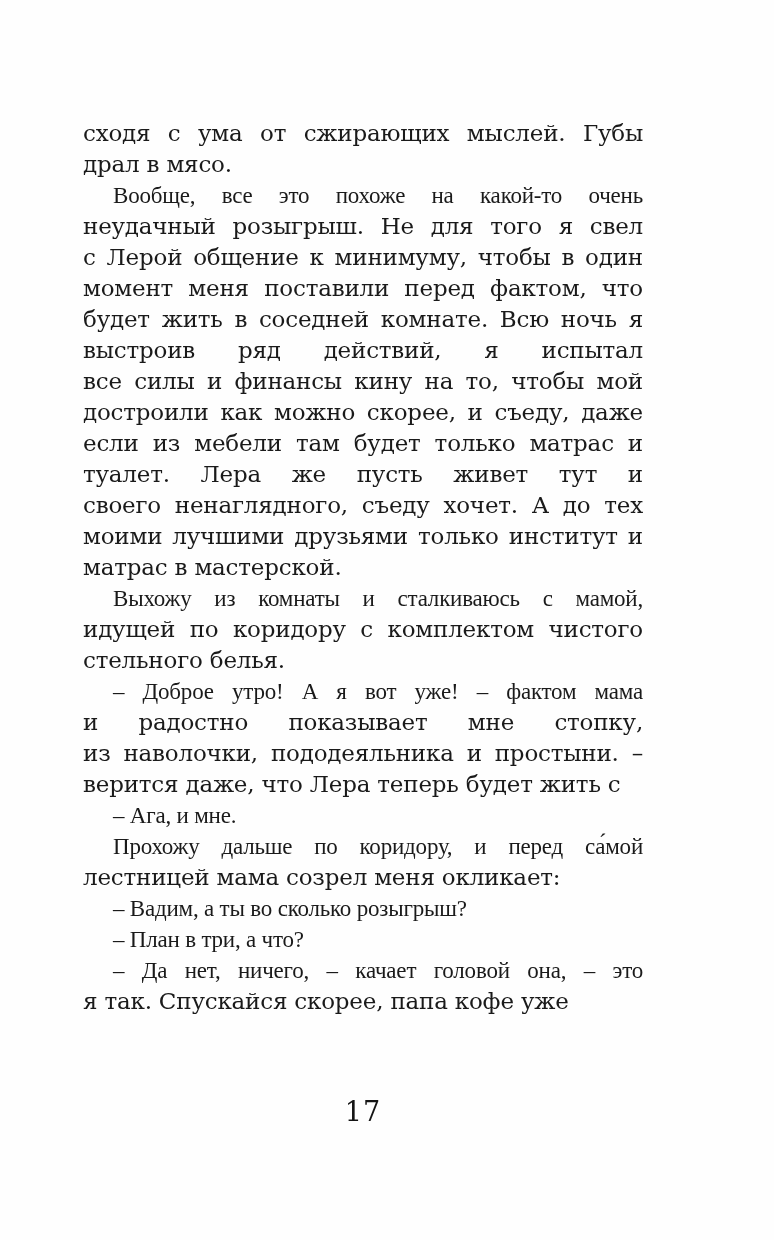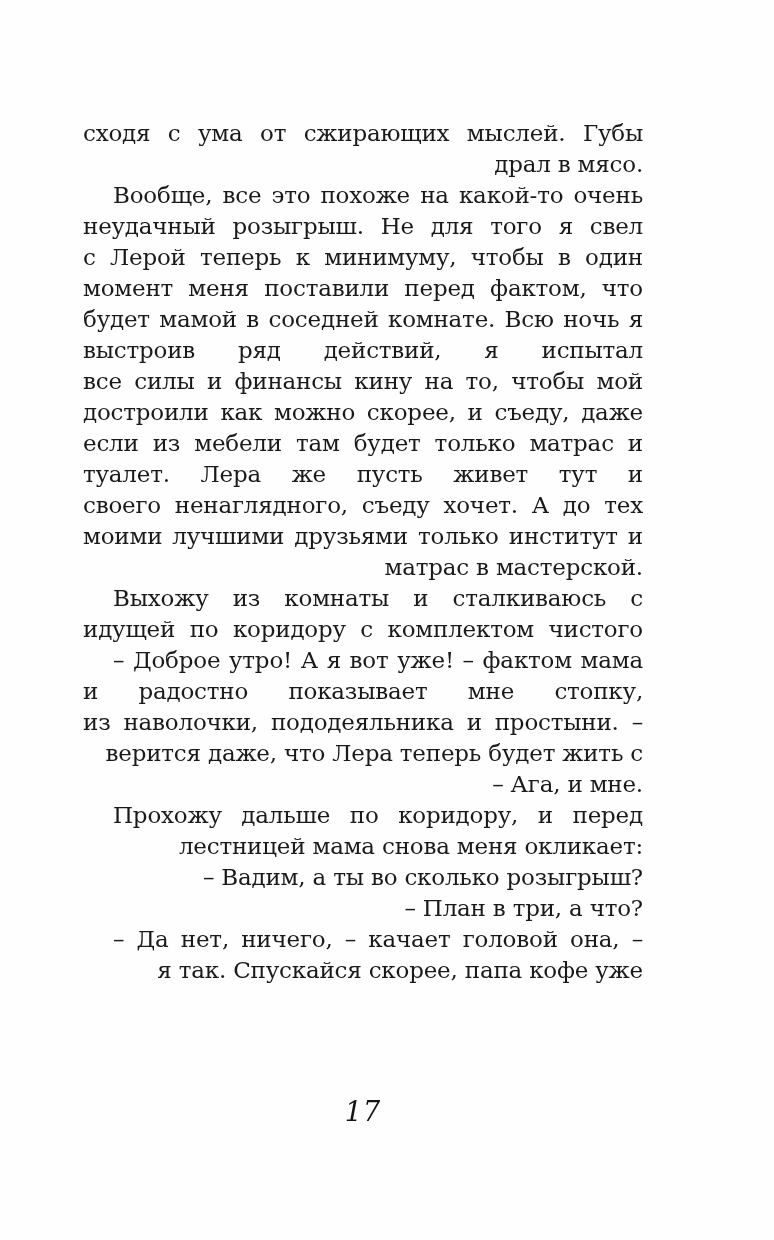--- a/index.html
+++ b/index.html
@@ -29,82 +29,83 @@
     line-height: 31px;
     letter-spacing: -0.2px;
   }
   .paragraph {
     margin: 0;
     padding: 0;
   }
   .text-line {
     height: 31px;
     overflow: hidden;
-    text-align: right;
+    text-align: left;
     white-space: normal;
   }
   .text-line.justified {
     text-align: justify;
     text-align-last: justify;
   }
   .text-line.indented {
     text-indent: 30px;
+    font-family: Liberation Serif, serif;
   }
   .page-number {
     position: absolute;
     left: 83px;
     top: 1096px;
     width: 560px;
     text-align: center;
     font-size: 27px;
-    font-style: italic;
     letter-spacing: 1px;
     color: #141414;
   }
 </style>
 </head>
 <body>
 
 <main class="book-page">
   <div class="text-block" id="text-block">
       <div class="paragraph">
         <div class="text-line justified">сходя с ума от сжирающих мыслей. Губы разо-</div>
         <div class="text-line">драл в мясо.</div>
       </div>
       <div class="paragraph">
         <div class="text-line justified indented">Вообще, все это похоже на какой-то очень</div>
         <div class="text-line justified">неудачный розыгрыш. Не для того я свел наше</div>
-        <div class="text-line justified">с Лерой теперь к минимуму, чтобы в один</div>
+        <div class="text-line justified">с Лерой общение к минимуму, чтобы в один</div>
         <div class="text-line justified">момент меня поставили перед фактом, что она</div>
-        <div class="text-line justified">будет мамой в соседней комнате. Всю ночь я</div>
+        <div class="text-line justified">будет жить в соседней комнате. Всю ночь я</div>
         <div class="text-line justified">выстроив ряд действий, я испытал облегчение:</div>
         <div class="text-line justified">все силы и финансы кину на то, чтобы мой дом</div>
         <div class="text-line justified">достроили как можно скорее, и съеду, даже</div>
         <div class="text-line justified">если из мебели там будет только матрас и био-</div>
         <div class="text-line justified">туалет. Лера же пусть живет тут и приглашает</div>
         <div class="text-line justified">своего ненаглядного, съеду хочет. А до тех пор</div>
         <div class="text-line justified">моими лучшими друзьями только институт и</div>
         <div class="text-line">матрас в мастерской.</div>
       </div>
       <div class="paragraph">
         <div class="text-line justified indented">Выхожу из комнаты и сталкиваюсь с мамой,</div>
         <div class="text-line justified">идущей по коридору с комплектом чистого по-</div>
+        <div class="text-line">стельного белья.</div>
       </div>
       <div class="paragraph">
         <div class="text-line justified indented">– Доброе утро! А я вот уже! – фактом мама</div>
         <div class="text-line justified">и радостно показывает мне стопку, состоящую</div>
         <div class="text-line justified">из наволочки, пододеяльника и простыни. – Не</div>
         <div class="text-line">верится даже, что Лера теперь будет жить с нами.</div>
       </div>
       <div class="paragraph">
         <div class="text-line indented">– Ага, и мне.</div>
       </div>
       <div class="paragraph">
         <div class="text-line justified indented">Прохожу дальше по коридору, и перед са́мой</div>
-        <div class="text-line">лестницей мама снова меня окликает:</div>
+        <div class="text-line">лестницей мама созрел меня окликает:</div>
       </div>
       <div class="paragraph">
         <div class="text-line indented">– Вадим, а ты во сколько розыгрыш?</div>
       </div>
       <div class="paragraph">
         <div class="text-line indented">– План в три, а что?</div>
       </div>
       <div class="paragraph">
         <div class="text-line justified indented">– Да нет, ничего, – качает головой она, – это</div>
         <div class="text-line">я так. Спускайся скорее, папа кофе уже сварил.</div>

